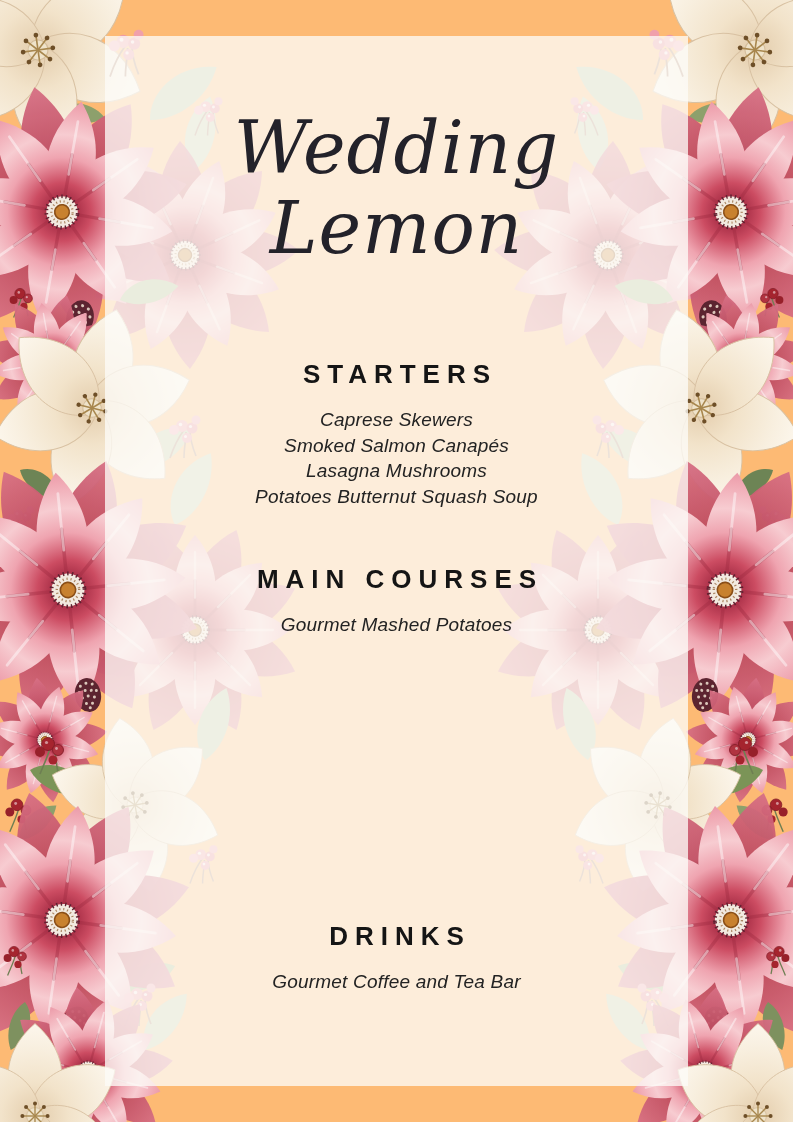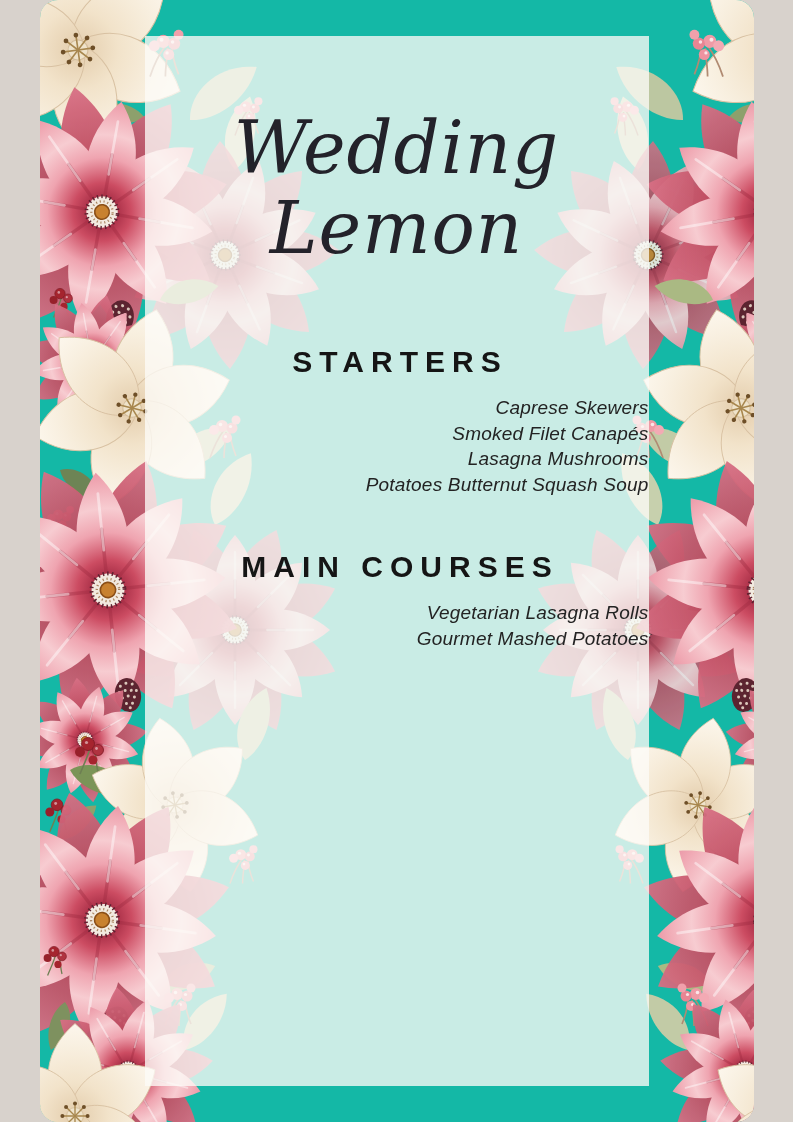--- a/index.html
+++ b/index.html
@@ -1,52 +1,51 @@
 <!DOCTYPE html>
 <html><head>
 <meta charset="utf-8">
 <style>
   html,body{margin:0;padding:0;background:#d8d2cc;}
   .card{
     position:relative;
-    width:714px;height:1122px;
+    width:793px;height:1122px;
     margin:0 auto;
-    background:#14b8a6;
+    background:#fdba74;
     overflow:hidden;
     font-family:"Liberation Sans", sans-serif;
-    border-radius:18px;
   }
   .bg-art{position:absolute;left:0;top:0;width:793px;height:1122px;display:block;}
   .panel{
     position:absolute;
     left:105px;right:105px;top:36px;bottom:36px;
     background:rgba(253,251,247,0.78);
   }
   .title{
     position:absolute;left:0;right:0;top:72px;
     text-align:center;
     font-family:"DejaVu Serif", serif;
     font-style:italic;
     font-weight:400;
     font-size:72px;
     line-height:80px;
     color:#23222a;
     letter-spacing:1px;
   }
   .menu-section{position:absolute;left:0;right:0;text-align:center;}
   .menu-section h2{
-    margin:0;
-    font-size:30px;
+    margin:12px;
+    font-size:26px;
     line-height:30px;
     font-weight:700;
     letter-spacing:7px;
     text-indent:7px;
     color:#151515;
   }
-  .items{margin-top:18px;text-align:right;}
+  .items{margin-top:18px;}
   .items p{
     margin:0;
     font-style:italic;
     font-size:19px;
     line-height:25.5px;
     letter-spacing:0.2px;
     color:#232323;
   }
   .s1{top:311px;}
   .s2{top:516px;}
@@ -276,30 +275,35 @@
 
     <div class="title">
       <div>Wedding</div>
       <div>Lemon</div>
     </div>
 
     <section class="menu-section s1">
       <h2>STARTERS</h2>
       <div class="items">
         <p>Caprese Skewers</p>
-        <p>Smoked Filet Canapés</p>
+        <p>Smoked Salmon Canapés</p>
         <p>Lasagna Mushrooms</p>
         <p>Potatoes Butternut Squash Soup</p>
       </div>
     </section>
 
     <section class="menu-section s2">
       <h2>MAIN COURSES</h2>
       <div class="items">
-        <p>Vegetarian Lasagna Rolls</p>
         <p>Gourmet Mashed Potatoes</p>
       </div>
     </section>
 
 
+    <section class="menu-section s4">
+      <h2>DRINKS</h2>
+      <div class="items">
+        <p>Gourmet Coffee and Tea Bar</p>
+      </div>
+    </section>
 
   </div>
 </div>
 
 </body></html>

